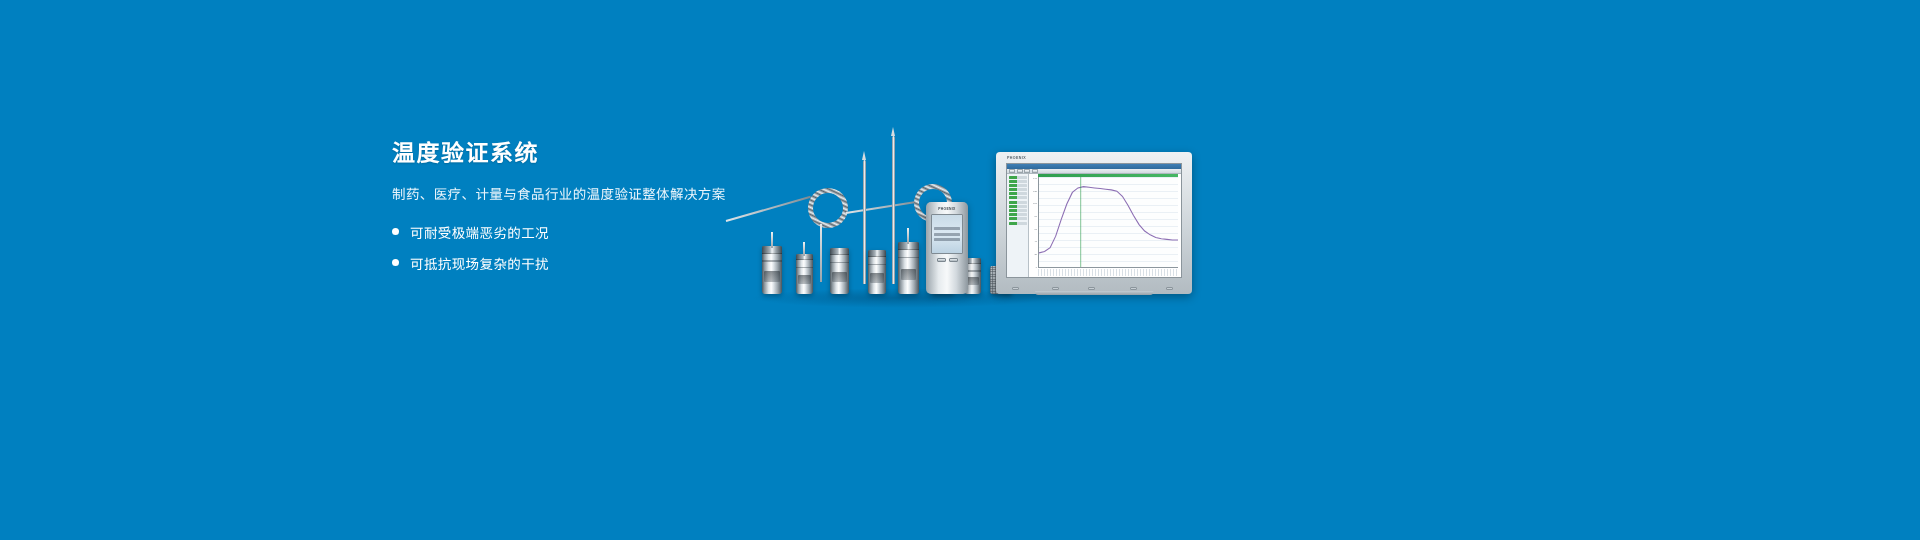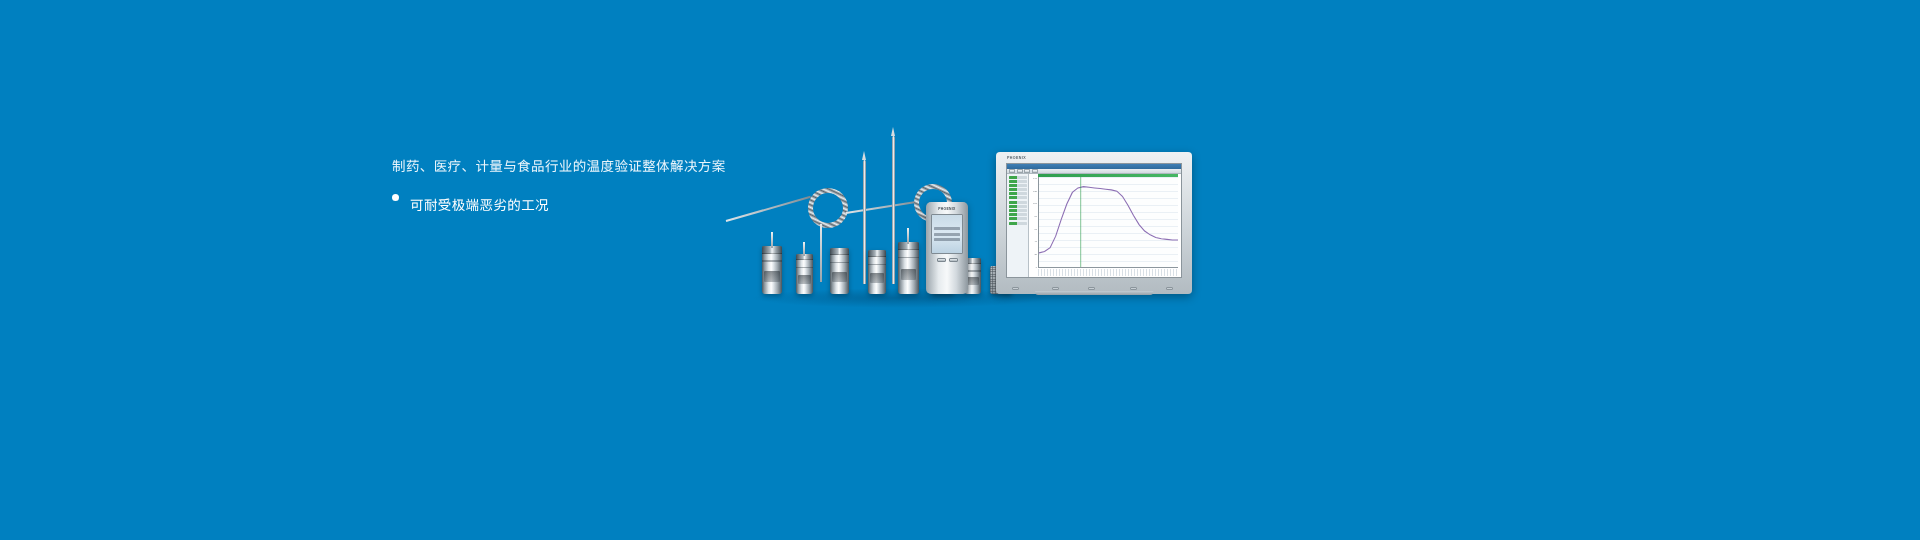--- a/index.html
+++ b/index.html
@@ -24,21 +24,21 @@
     letter-spacing:1.5px; line-height:1.2;
     text-shadow:0 1px 2px rgba(0,0,0,.18);
   }
   #hero-subtitle {
     margin-top:15px;
     font-size:13.5px; color:#eaf5fc; font-weight:normal;
     letter-spacing:.4px; white-space:nowrap;
   }
   #bullet-list { margin-top:19px; list-style:none; }
   .bullet-item {
-    display:flex; 
+    display:flex; align-items:center;
     margin-bottom:11px;
     font-size:13.5px; color:#ffffff; letter-spacing:.4px;
   }
   .bullet-dot {
     width:7px; height:7px; border-radius:50%;
     background:#ffffff; margin-right:11px; flex:0 0 auto;
   }
   
   #product-scene {
     position:absolute; left:700px; top:120px;
@@ -233,25 +233,30 @@
     position:absolute; border-radius:50%;
     background:radial-gradient(ellipse at center,rgba(0,40,70,.30),rgba(0,60,100,0) 70%);
   }
 </style>
 </head>
 <body>
 
 <div id="banner">
 
   <div id="text-block">
+    <div id="hero-title">温度验证系统</div>
     <div id="hero-subtitle">制药、医疗、计量与食品行业的温度验证整体解决方案</div>
     <ul id="bullet-list">
       <li class="bullet-item">
         <span class="bullet-dot"></span>
         <span>可耐受极端恶劣的工况</span>
+      </li>
+      <li class="bullet-item">
+        <span class="bullet-dot"></span>
+        <span>可抵抗现场复杂的干扰</span>
       </li>
     </ul>
   </div>
 
   <div id="product-scene">
 
     <div class="shadow-ellipse" style="left:50px; top:168px; width:300px; height:20px;"></div>
 
     <div class="coil-wire" style="left:26px; top:100px; width:88px; transform:rotate(-16deg);"></div>
     <div class="coil" style="left:108px; top:68px; width:40px; height:40px;"></div>

